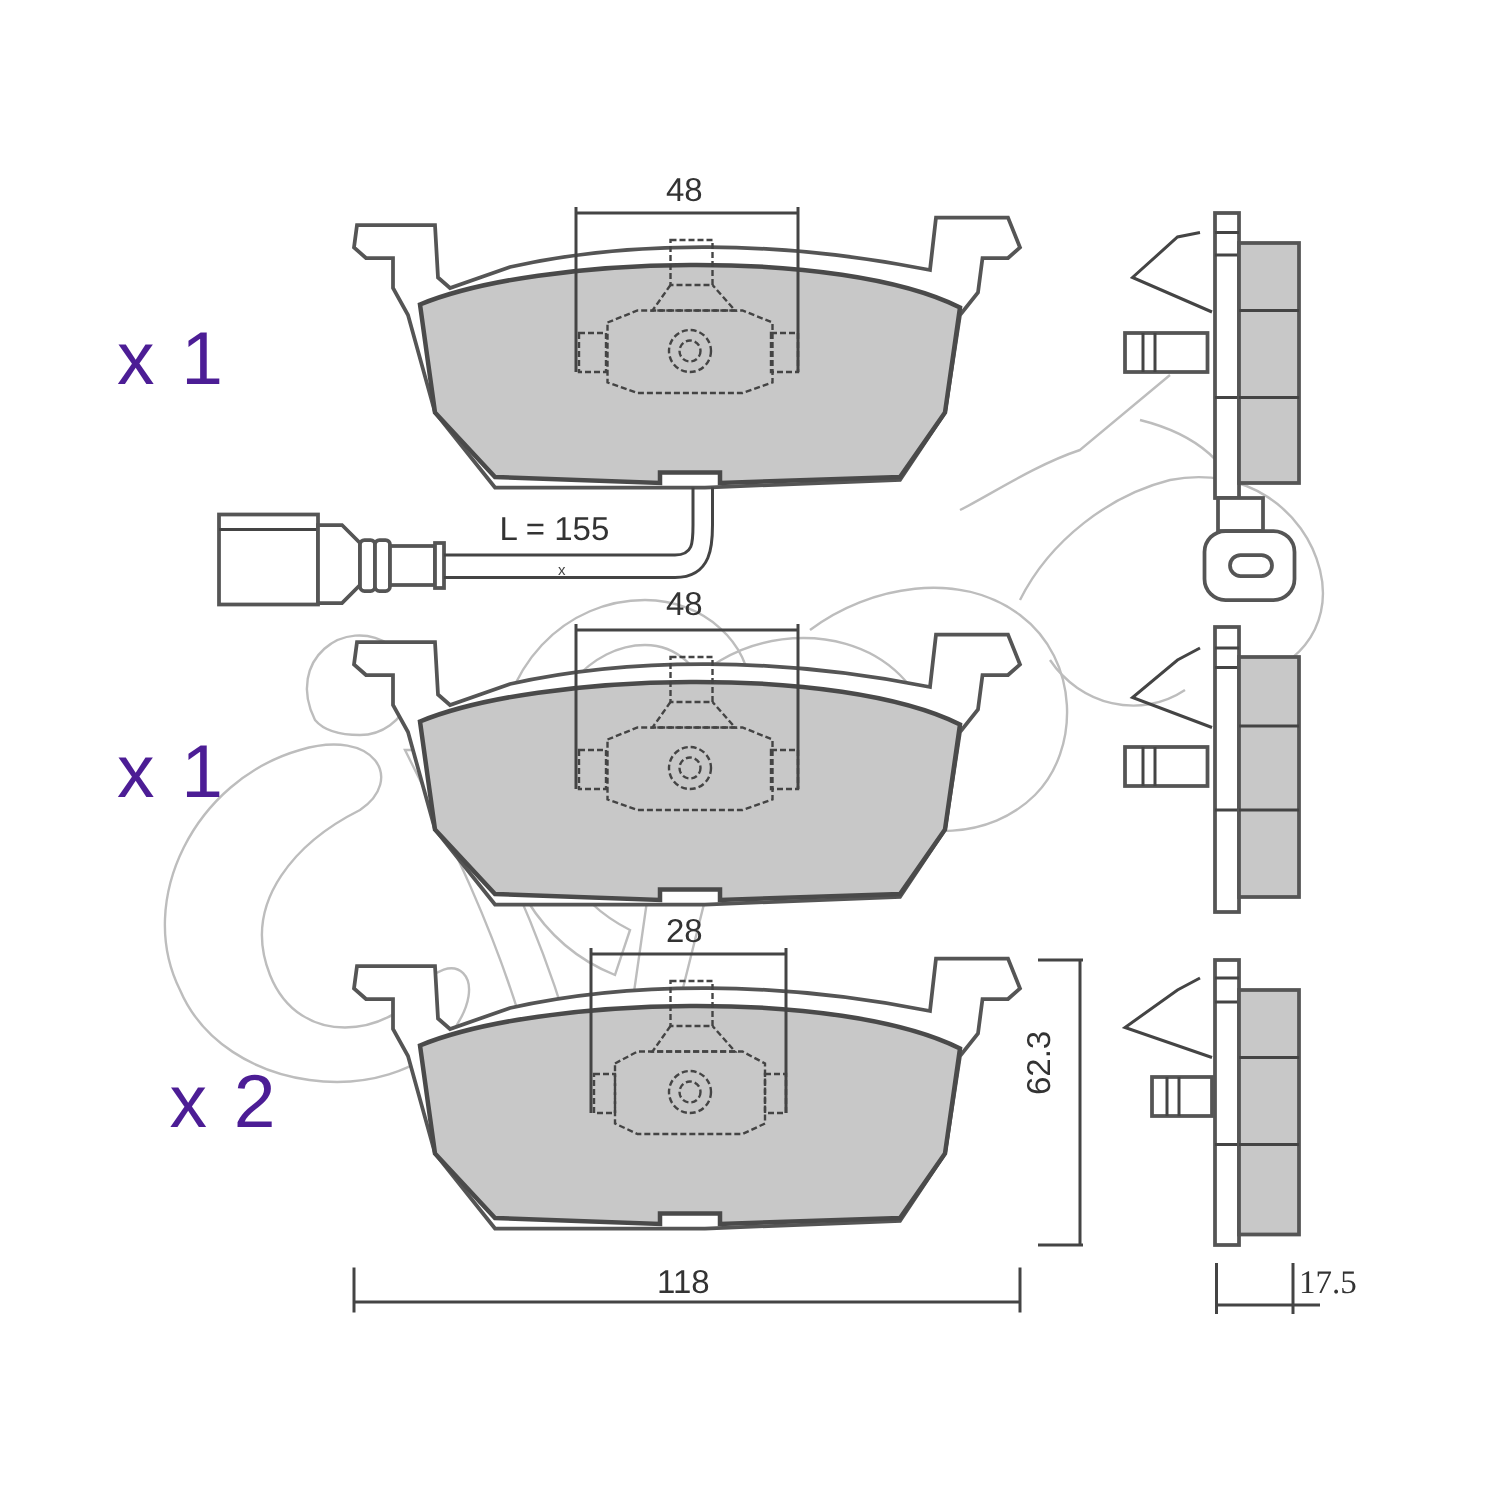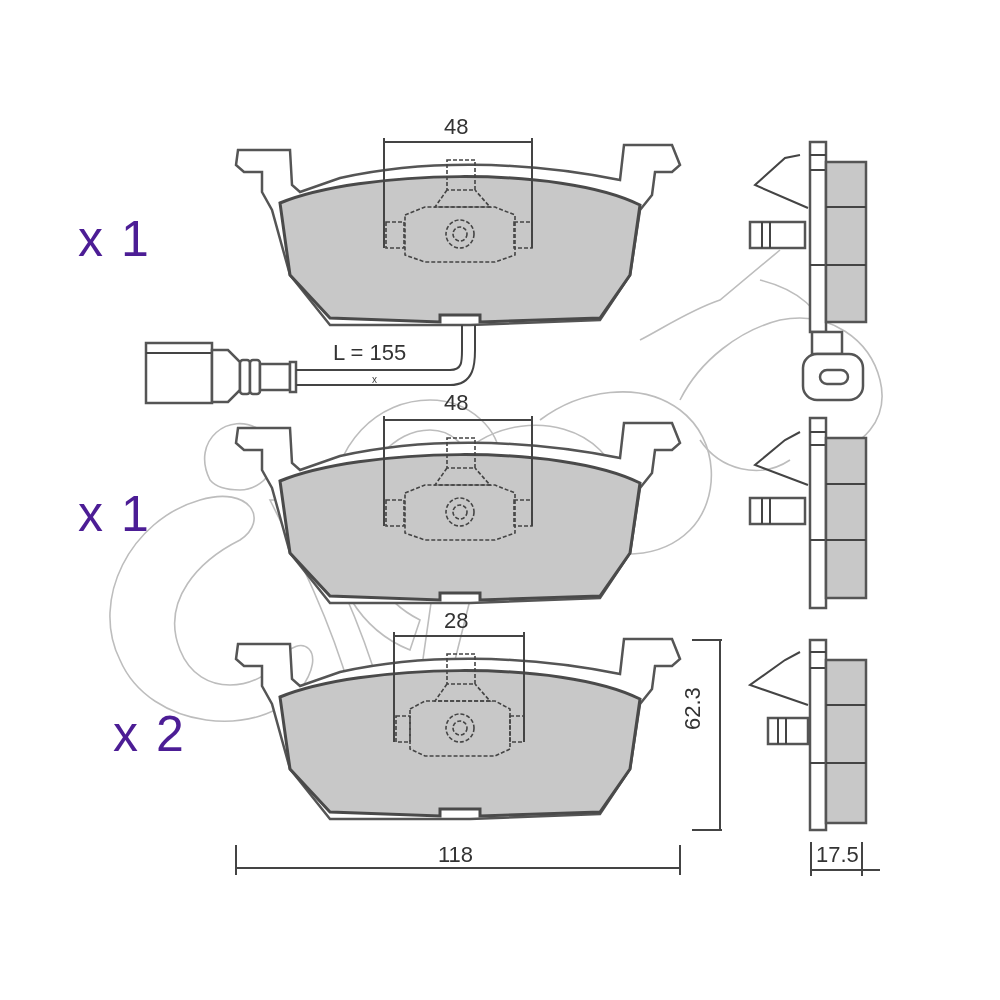--- a/index.html
+++ b/index.html
@@ -152,13 +152,13 @@
 <div class="qty" style="left:78px; top:705px;margin-left:35px;">x 2</div>
 
 <div class="dim" style="left:444px; top:114px;">48</div>
 <div class="dim" style="left:444px; top:390px;">48</div>
 <div class="dim" style="left:444px; top:608px;">28</div>
 
 <div class="dim" style="left:333px; top:340px;">L = 155</div>
 
 <div class="dim" style="left:438px; top:842px;">118</div>
 <div class="dim" style="left:680px; top:730px; transform:rotate(-90deg); transform-origin:left top;">62.3</div>
-<div class="dim" style="left:816px; top:842px;">17.5</div>
+<div class="dim" style="left:866px; top:842px;font-family:Liberation Serif, serif;">17.5</div>
 
 </body></html>

